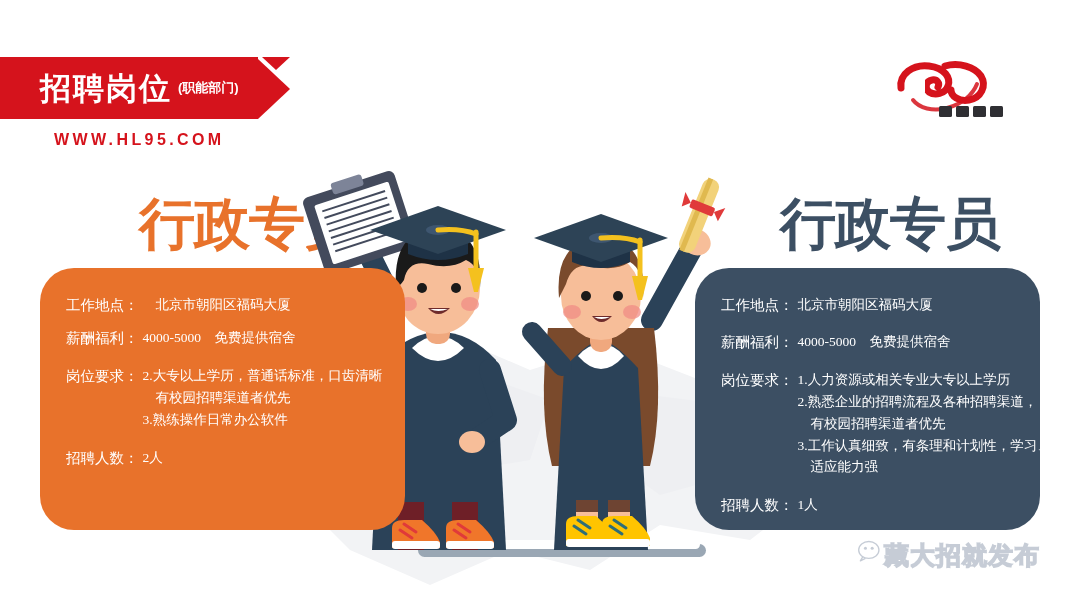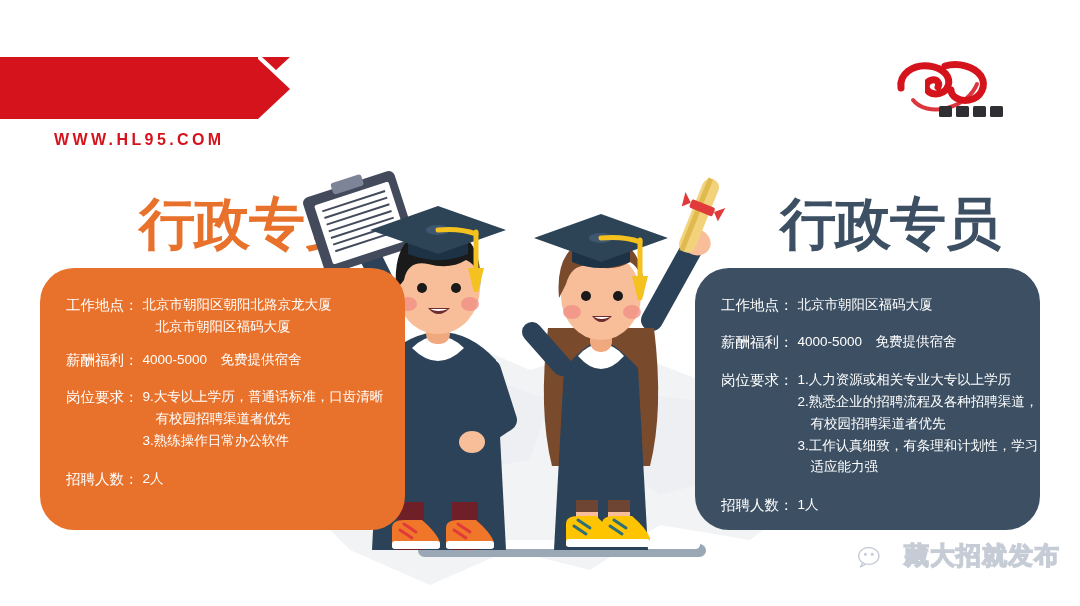--- a/index.html
+++ b/index.html
@@ -63,20 +63,21 @@
   .job-title.left{left:139px;top:196px;color:#E8722B;}
   .job-title.right{left:780px;top:196px;color:#3C4F63;}
 
   
   .panel{
     position:absolute;
     border-radius:34px;
     box-sizing:border-box;
     padding:26px 22px 20px 26px;
     color:#ffffff;
+    font-family:Liberation Serif, serif;
   }
   .panel.left{
     left:40px;top:268px;width:365px;height:262px;
     background:#E8722B;
   }
   .panel.right{
     left:695px;top:268px;width:345px;height:262px;
     background:#3C4F63;
   }
   .row{display:flex;margin-bottom:11px;}
@@ -91,21 +92,21 @@
   .panel.left .row-body .ln.indent{padding-left:13px;}
   .row.spaced{margin-bottom:15px;}
 
   
   .figures{position:absolute;left:300px;top:120px;width:470px;height:460px;}
   .figures svg{display:block;width:100%;height:100%;}
 
   
   .watermark{
     position:absolute;left:857px;top:539px;
-    display:flex;align-items:flex-end;gap:20px;
+    display:flex;align-items:flex-start;gap:0;
     color:#c3cad4;opacity:.95;
   }
   .wm-icon{width:27px;height:27px;flex:0 0 auto;}
   .wm-icon svg{display:block;width:100%;height:100%;}
   .wm-text{
     font-size:25px;font-weight:bold;letter-spacing:1px;white-space:nowrap;
     color:transparent;-webkit-text-stroke:1.3px #c3cad4;
     font-family:"DejaVu Sans","Liberation Sans",sans-serif;
   }
 </style>
@@ -124,20 +125,24 @@
     </svg>
   </div>
 
   <div class="top-stripe"></div>
   <div class="top-notch"></div>
 
   <div class="banner">
     <svg viewBox="0 0 290 60" xmlns="http://www.w3.org/2000/svg" preserveAspectRatio="none">
       <path d="M0 0 L258 0 L290 30 L258 60 L0 60 Z" fill="#D5131C"></path>
     </svg>
+  </div>
+  <div class="banner-text">
+    <span class="banner-title">招聘岗位</span>
+    <span class="banner-sub">(职能部门)</span>
   </div>
 
   <div class="url">WWW.HL95.COM</div>
 
   <div class="logo">
     <svg viewBox="0 0 135 62" xmlns="http://www.w3.org/2000/svg">
       <g>
         <path d="M8 30 C6 16 20 6 36 8 C52 10 58 20 55 28 C52 36 42 38 36 34
                  C31 30 33 23 39 22 C44 21 47 25 45 29" fill="none" stroke="#D5131C" stroke-width="7" stroke-linecap="round"></path>
         <path d="M52 8 C66 4 82 9 88 18 C94 28 88 40 76 42 C66 44 58 38 58 32" fill="none" stroke="#D5131C" stroke-width="7" stroke-linecap="round"></path>
@@ -298,34 +303,33 @@
           <path d="M332 156 L348 156 L342 180 L338 180 Z" fill="#F4C11E"></path>
         </g>
       </g>
     </svg>
   </div>
 
   <div class="panel left">
     <div class="row">
       <div class="row-label">工作地点：</div>
       <div class="row-body">
-        <span class="ln">北京市朝阳区朝阳北路京龙大厦</span>
         <span class="ln indent">北京市朝阳区福码大厦</span>
       </div>
     </div>
     <div class="row spaced">
       <div class="row-label">薪酬福利：</div>
       <div class="row-body">
         <span class="ln">4000-5000　免费提供宿舍</span>
       </div>
     </div>
     <div class="row spaced">
       <div class="row-label">岗位要求：</div>
       <div class="row-body">
-        <span class="ln">9.大专以上学历，普通话标准，口齿清晰</span>
+        <span class="ln">2.大专以上学历，普通话标准，口齿清晰</span>
         <span class="ln indent">有校园招聘渠道者优先</span>
         <span class="ln">3.熟练操作日常办公软件</span>
       </div>
     </div>
     <div class="row">
       <div class="row-label">招聘人数：</div>
       <div class="row-body">
         <span class="ln">2人</span>
       </div>
     </div>

